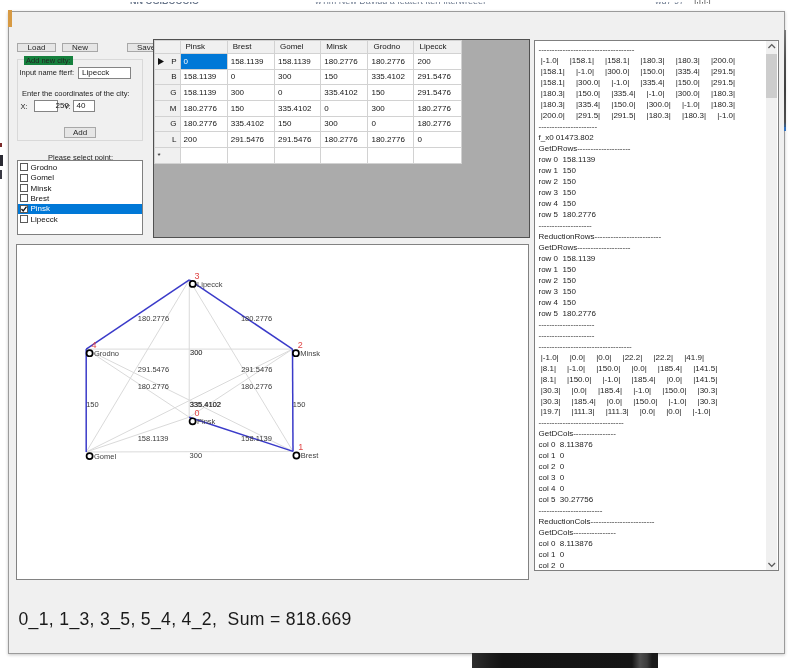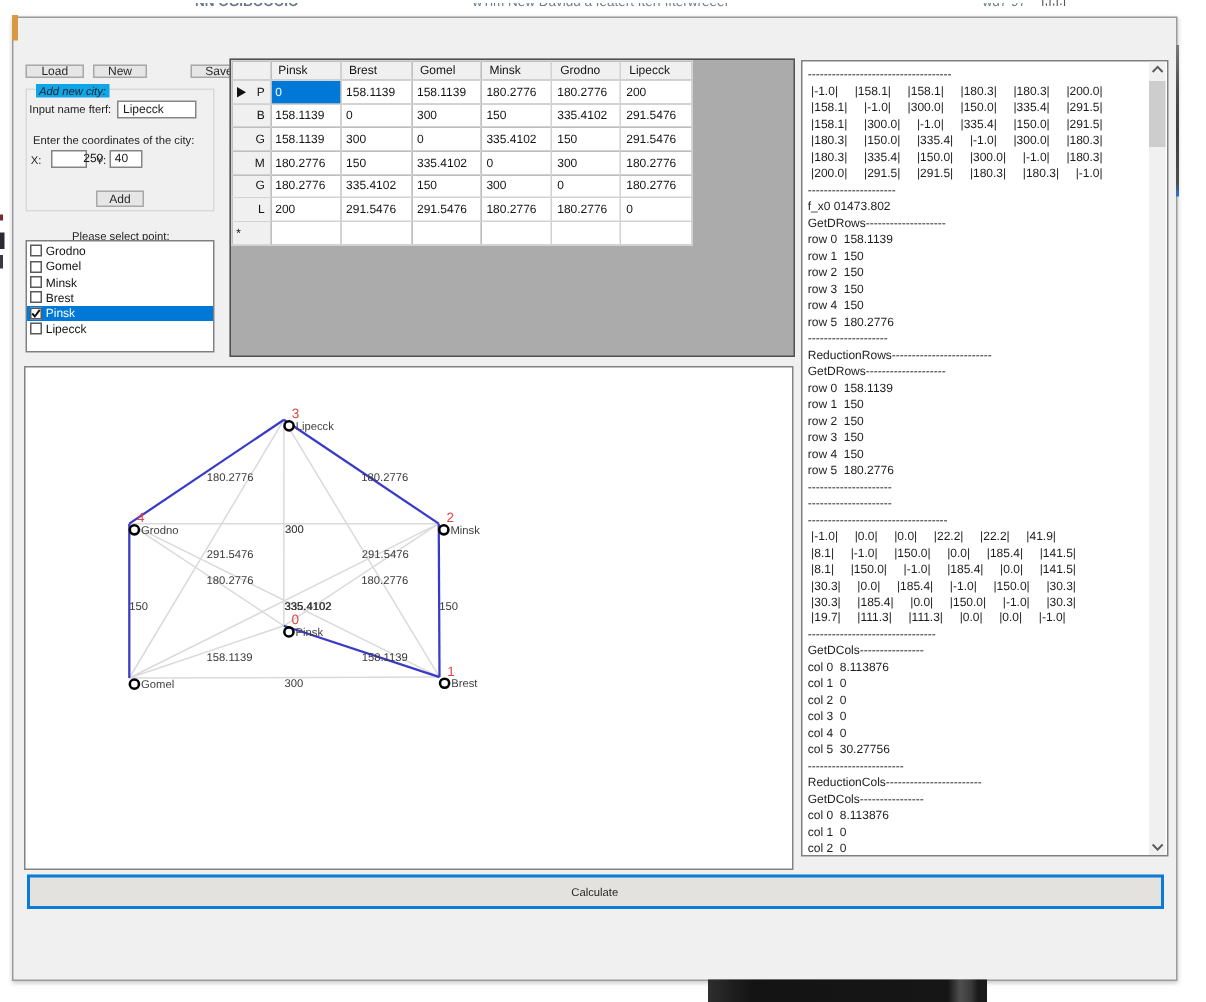--- a/index.html
+++ b/index.html
@@ -73,21 +73,21 @@
 
   <div class="abs" style="left:784px;top:30px;width:2px;height:100px;background:linear-gradient(#7a7a7a 0,#4e4e4e 30px,#3f3f3f 60px,#4e4e4e 92px,#3c5f86 96px,#444 100%);z-index:6;"></div>
   <div class="abs" style="left:784px;top:127px;width:2px;height:4px;background:#2f6fbd;z-index:6;"></div>
   <div id="win">
 
     <div class="btn" style="left:8px;top:31px;width:39px;height:9px;line-height:8px;">Load</div>
     <div class="btn" style="left:53px;top:31px;width:36px;height:9px;line-height:8px;">New</div>
     <div class="btn" style="left:94px;top:31px;width:38px;height:9px;line-height:8px;margin-left:24px;">Save</div>
 
     <div id="groupbox"></div>
-    <div class="lbl" style="left:15px;top:43.5px;background:#0ea5e9;padding:0 2px;font-style:italic;">Add new city:</div>
+    <div class="lbl" style="left:15px;top:43.5px;background:#15803d;padding:0 2px;">Add new city:</div>
     <div class="lbl" style="left:10.5px;top:56px;">Input name fterf:</div>
     <div class="tb" style="left:69px;top:54.5px;width:53px;height:12px;line-height:10px;padding-left:3px;">Lipecck</div>
     <div class="lbl" style="left:13px;top:76.5px;">Enter the coordinates of the city:</div>
     <div class="lbl" style="left:11.5px;top:90px;">X:</div>
     <div class="tb" style="left:24.5px;top:87.5px;width:24px;height:12px;line-height:10px;padding-left:21px;">250</div>
     <div class="lbl" style="left:55px;top:90px;">Y:</div>
     <div class="tb" style="left:63.5px;top:87.5px;width:22.5px;height:12px;line-height:10px;padding-left:3px;">40</div>
     <div class="btn" style="left:55px;top:115px;width:32px;height:11px;line-height:10px;">Add</div>
 
     <div class="lbl" style="left:39px;top:140.5px;">Please select point:</div>
@@ -329,17 +329,17 @@
         <g font-size="9" fill="#e04545">
           <text x="177.5" y="33.8">3</text>
           <text x="74.4" y="103.1">4</text>
           <text x="280.7" y="103.1">2</text>
           <text x="177.4" y="171.2">0</text>
           <text x="281.2" y="205.4">1</text>
         </g>
       </svg>
     </div>
 
-    <div id="calcbtn">Calculate</div>
+    <div id="result">0_1, 1_3, 3_5, 5_4, 4_2,&nbsp; Sum = 818.669</div>
   </div>
 
   <div id="darkimg"></div>
 </div>
 
 </body></html>

